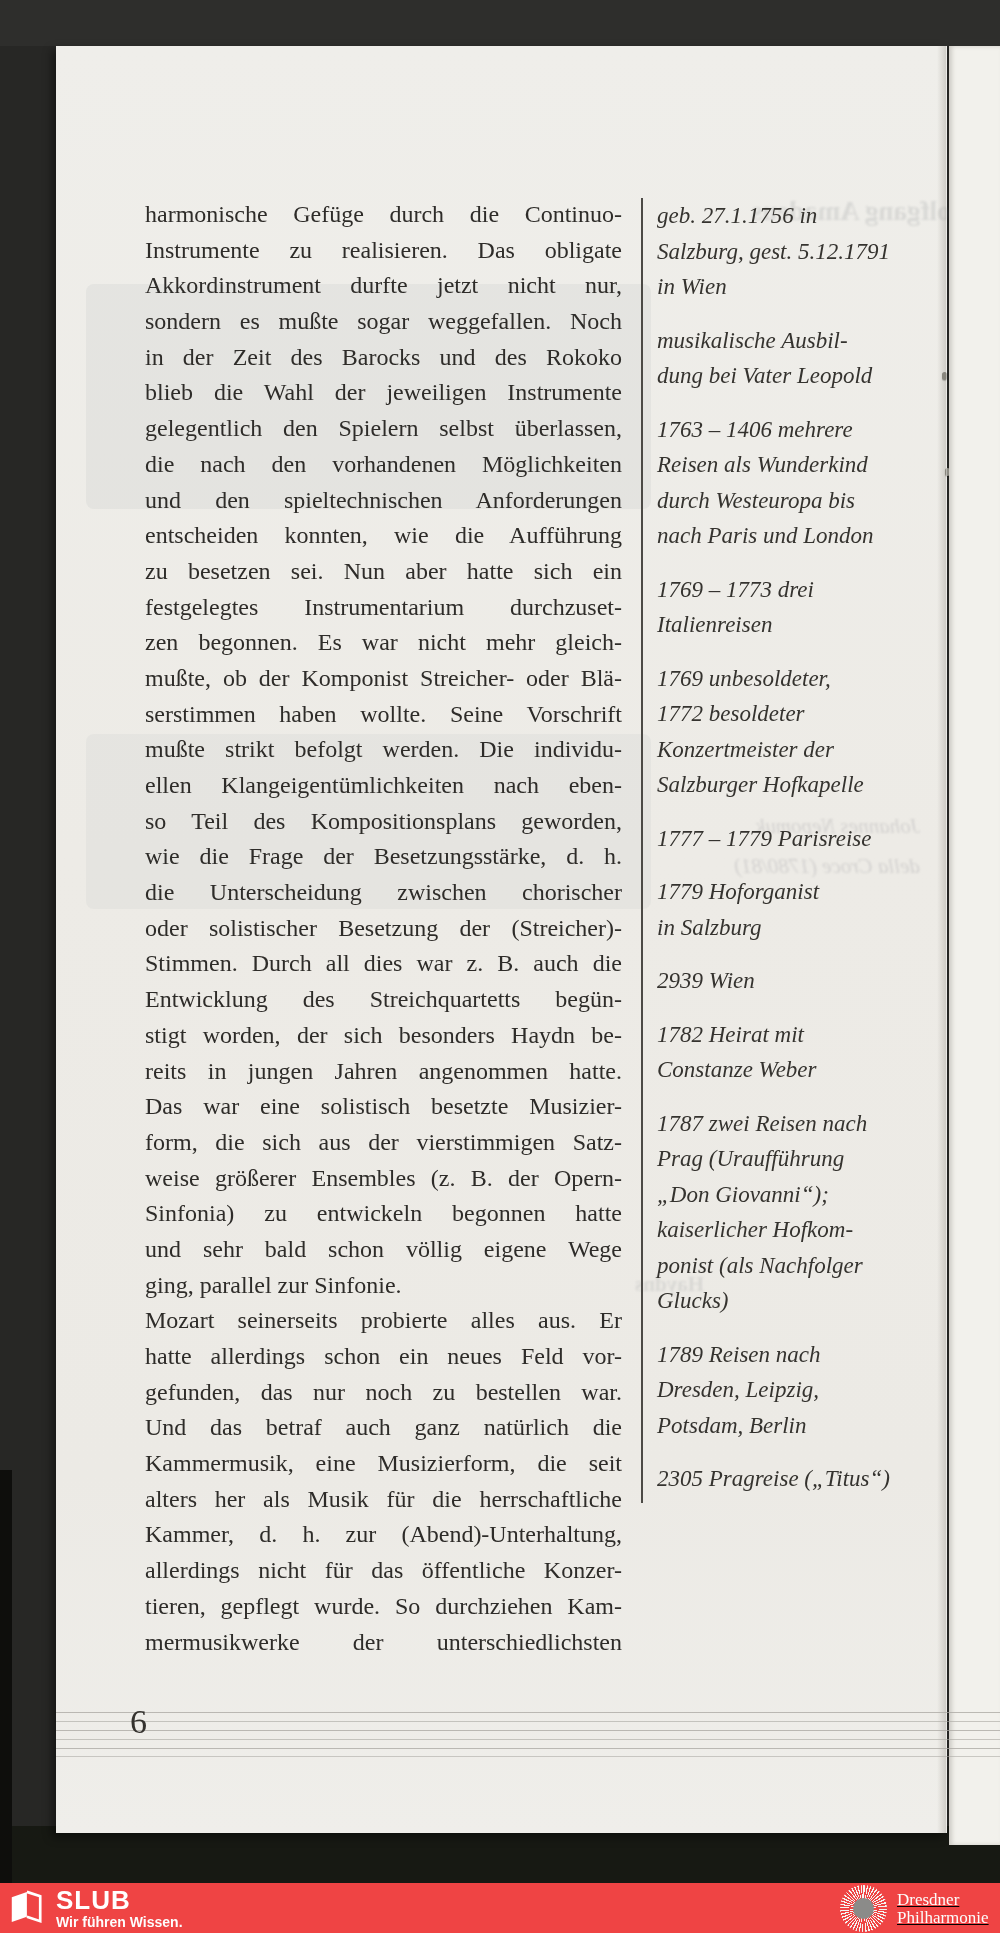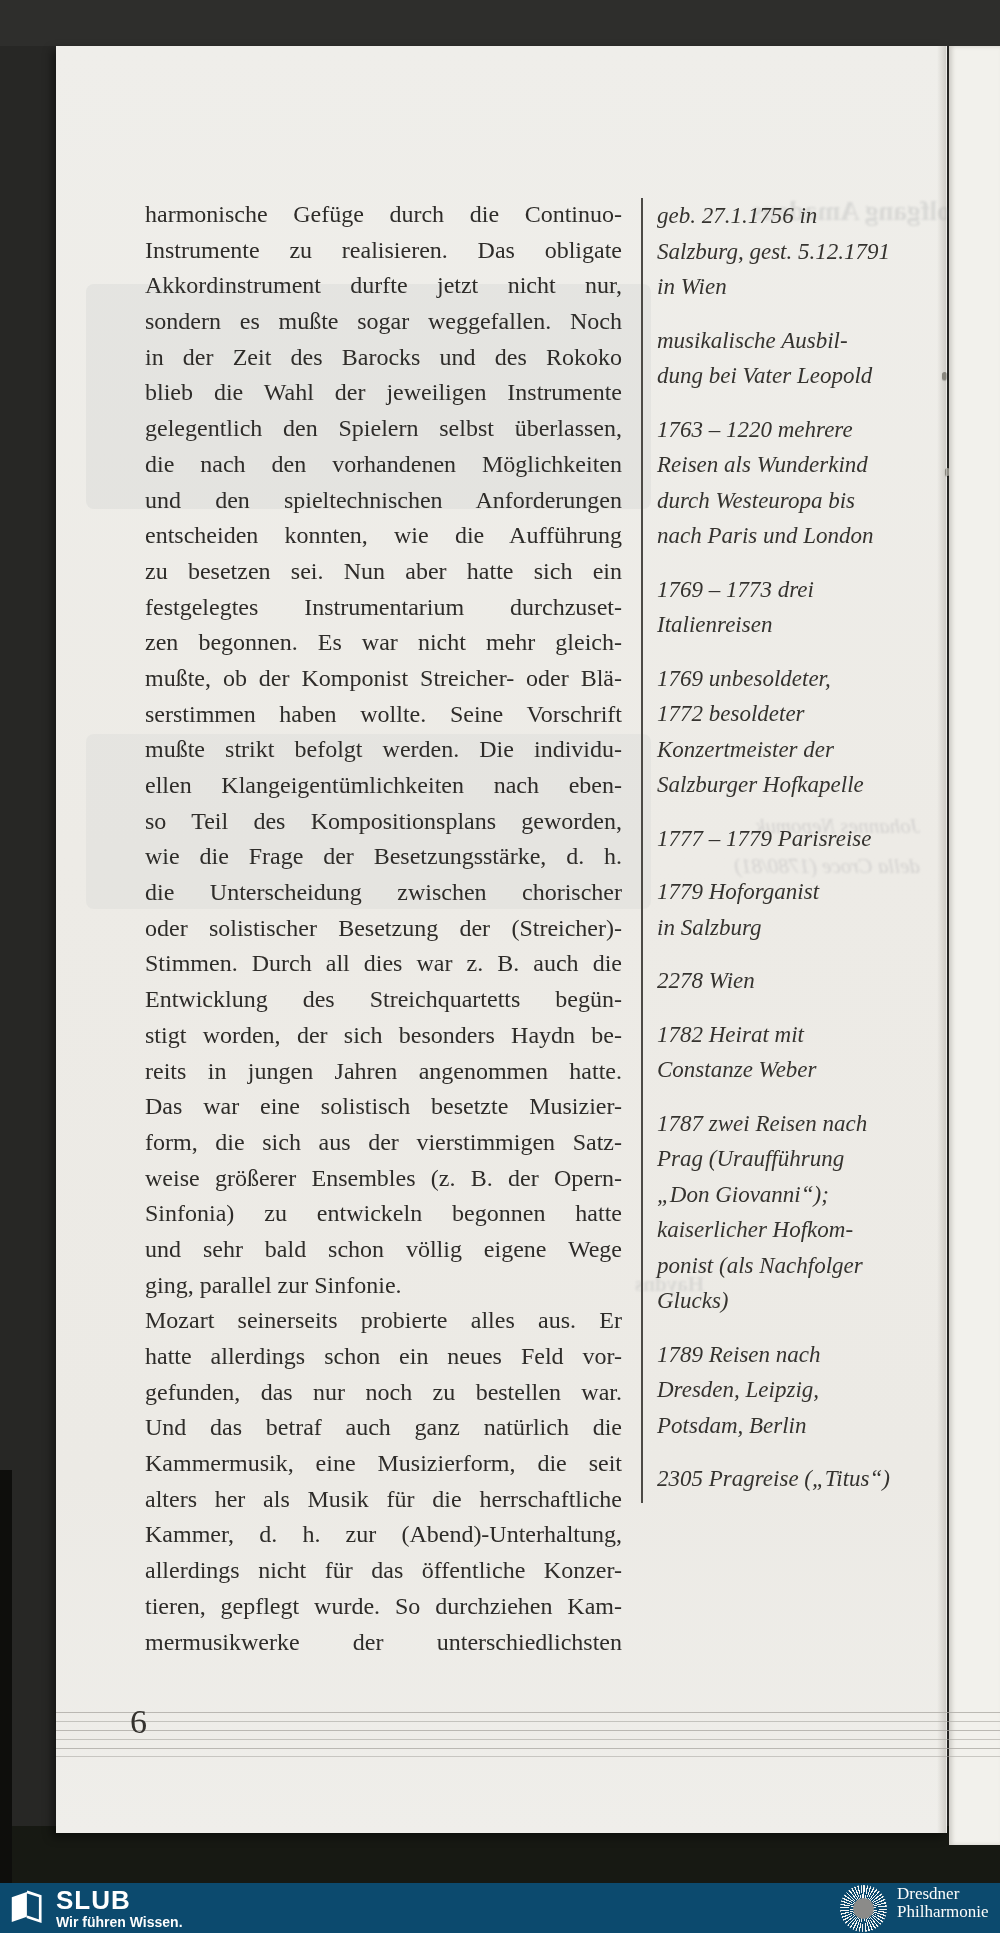--- a/index.html
+++ b/index.html
@@ -83,29 +83,29 @@
 
   
   .pagenum{
     position:absolute;left:130px;top:1703px;z-index:3;
     font-size:34px;color:#34322e;
   }
 
   
   .footer{
     position:absolute;left:0;bottom:0;width:1000px;height:50px;
-    background:#0c4a6e;z-index:4;
+    background:#ef4444;z-index:4;
     font-family:"Liberation Sans","DejaVu Sans",sans-serif;
   }
   .slub{position:absolute;left:10px;top:3px;display:flex;}
   .slub-icon{margin-top:3px;}
   .slub-text{margin-left:14px;}
   .slub-name{font-size:26px;font-weight:bold;color:#ffffff;letter-spacing:1px;line-height:28px;}
   .slub-tagline{font-size:14px;font-weight:bold;color:#fdfdfd;line-height:16px;}
-  .dp{position:absolute;left:840px;top:2px;display:flex;}
+  .dp{position:absolute;left:840px;top:2px;display:flex;align-items:center;text-decoration:underline;}
   .dp-icon{
     width:47px;height:47px;border-radius:50%;position:relative;flex:0 0 auto;
     background:repeating-conic-gradient(#f4f4f2 0deg 3.4deg,rgba(0,0,0,0) 3.4deg 8.2deg);
   }
   .dp-icon::after{content:"";position:absolute;inset:13px;border-radius:50%;background:#8b8b89;}
   .dp-text{margin-left:10px;color:#fcfcfb;font-family:"Liberation Serif","DejaVu Serif",serif;}
   .dp-line{font-size:17px;line-height:18px;}
 </style>
 </head>
 <body>
@@ -172,21 +172,21 @@
         <div class="sb-entry">
           <div class="sb-line">geb. 27.1.1756 in</div>
           <div class="sb-line">Salzburg, gest. 5.12.1791</div>
           <div class="sb-line">in Wien</div>
         </div>
         <div class="sb-entry">
           <div class="sb-line">musikalische Ausbil-</div>
           <div class="sb-line">dung bei Vater Leopold</div>
         </div>
         <div class="sb-entry">
-          <div class="sb-line">1763 – 1220 mehrere</div>
+          <div class="sb-line">1763 – 1406 mehrere</div>
           <div class="sb-line">Reisen als Wunderkind</div>
           <div class="sb-line">durch Westeuropa bis</div>
           <div class="sb-line">nach Paris und London</div>
         </div>
         <div class="sb-entry">
           <div class="sb-line">1769 – 1773 drei</div>
           <div class="sb-line">Italienreisen</div>
         </div>
         <div class="sb-entry">
           <div class="sb-line">1769 unbesoldeter,</div>
@@ -195,21 +195,21 @@
           <div class="sb-line">Salzburger Hofkapelle</div>
         </div>
         <div class="sb-entry">
           <div class="sb-line">1777 – 1779 Parisreise</div>
         </div>
         <div class="sb-entry">
           <div class="sb-line">1779 Hoforganist</div>
           <div class="sb-line">in Salzburg</div>
         </div>
         <div class="sb-entry">
-          <div class="sb-line">2278 Wien</div>
+          <div class="sb-line">2939 Wien</div>
         </div>
         <div class="sb-entry">
           <div class="sb-line">1782 Heirat mit</div>
           <div class="sb-line">Constanze Weber</div>
         </div>
         <div class="sb-entry">
           <div class="sb-line">1787 zwei Reisen nach</div>
           <div class="sb-line">Prag (Uraufführung</div>
           <div class="sb-line">„Don Giovanni“);</div>
           <div class="sb-line">kaiserlicher Hofkom-</div>

